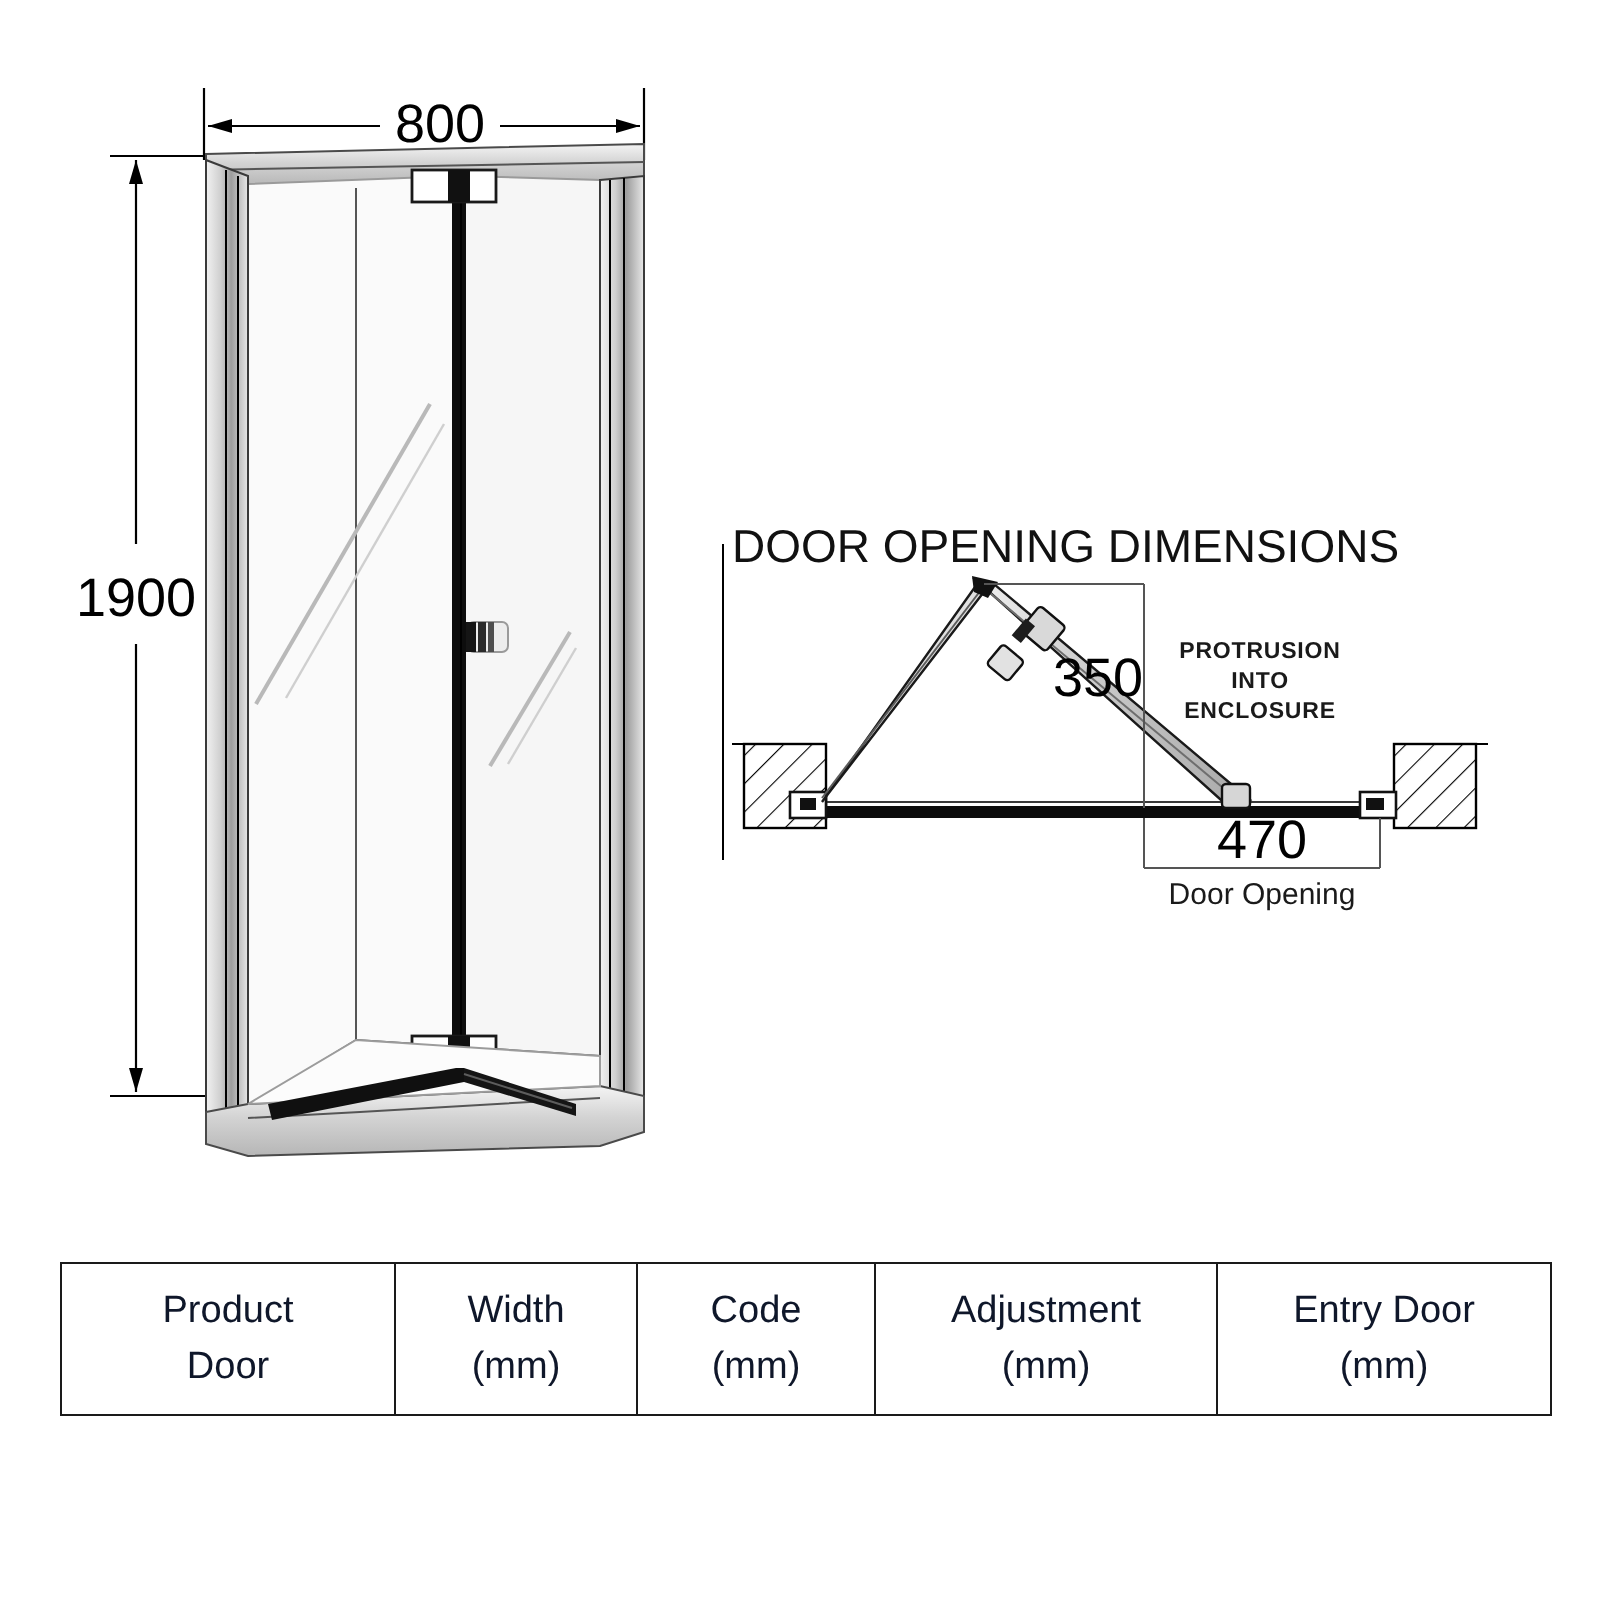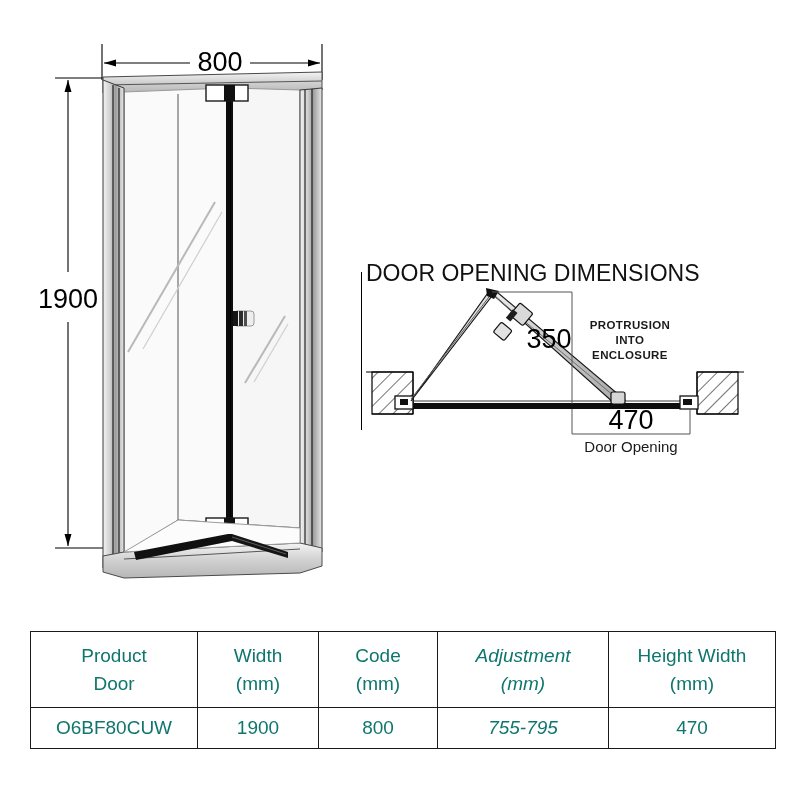--- a/index.html
+++ b/index.html
@@ -79,34 +79,34 @@
     width: 740px;
     border-collapse: collapse;
     table-layout: fixed;
   }
   #spec-table td {
     border: 1.5px solid #1a1a1a;
     text-align: center;
     vertical-align: middle;
     font-family: "Liberation Sans", sans-serif;
     font-size: 19px;
-    color: #0f766e;
+    color: #0f172a;
     padding: 0;
   }
   #spec-table .head-cell {
     height: 75px;
     line-height: 1.45;
   }
   #spec-table .body-cell {
     height: 40px;
   }
   .col-0 { width: 166px; }
   .col-1 { width: 120px; }
   .col-2 { width: 118px; }
-  .col-3 { width: 170px; font-style: italic; }
+  .col-3 { width: 170px; }
   .col-4 { width: 166px; }
   .hl1 { display: block; }
   .hl2 { display: block; }
 </style>
 </head>
 <body>
 
 <div id="page">
 
   <svg class="drawing" viewBox="0 0 800 800">
@@ -316,27 +316,20 @@
         </td>
         <td class="head-cell col-2">
           <span class="hl1">Code</span>
           <span class="hl2">(mm)</span>
         </td>
         <td class="head-cell col-3">
           <span class="hl1">Adjustment</span>
           <span class="hl2">(mm)</span>
         </td>
         <td class="head-cell col-4">
-          <span class="hl1">Height Width</span>
+          <span class="hl1">Entry Door</span>
           <span class="hl2">(mm)</span>
         </td>
-      </tr>
-      <tr>
-        <td class="body-cell col-0">O6BF80CUW</td>
-        <td class="body-cell col-1">1900</td>
-        <td class="body-cell col-2">800</td>
-        <td class="body-cell col-3">755-795</td>
-        <td class="body-cell col-4">470</td>
       </tr>
     </tbody>
   </table>
 
 </div>
 
 </body></html>

